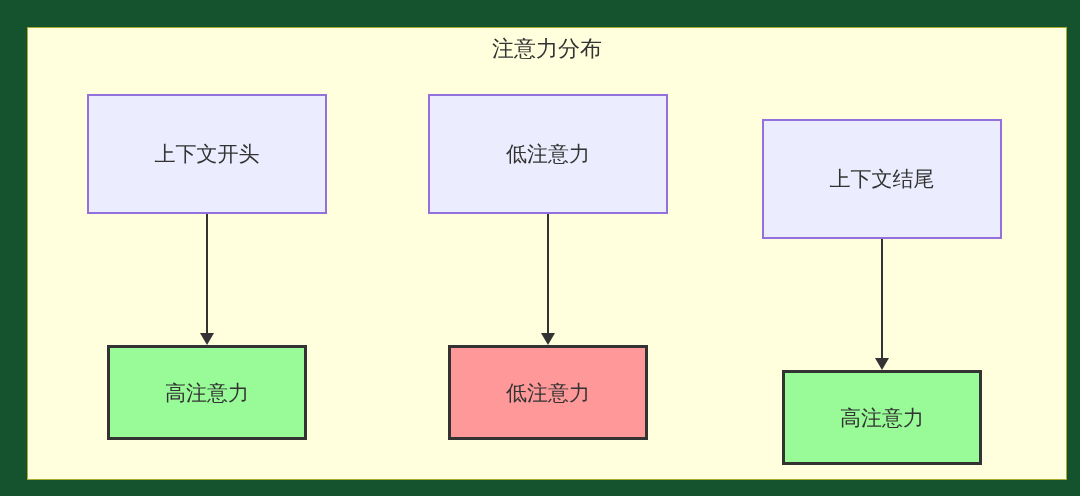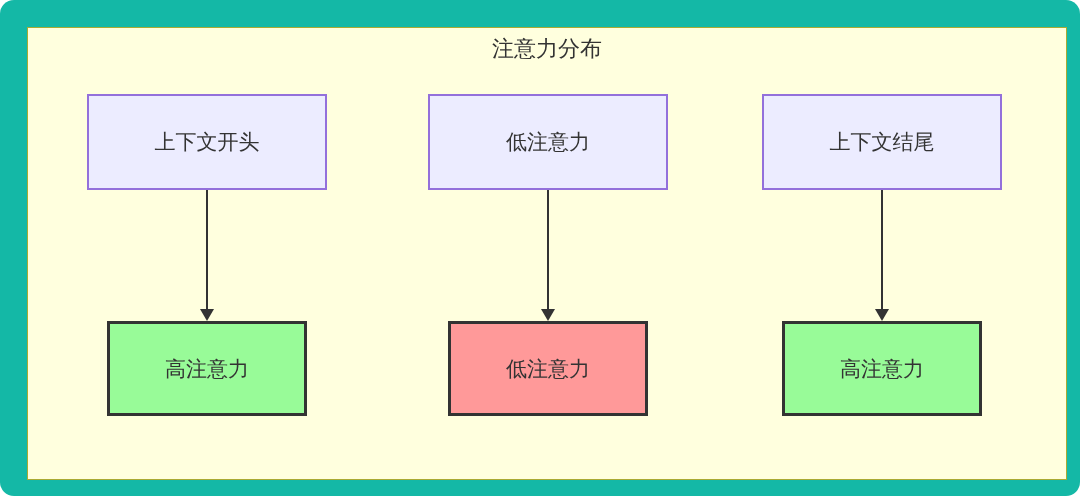--- a/index.html
+++ b/index.html
@@ -5,23 +5,22 @@
   html, body {
     margin: 0;
     padding: 0;
     background: #ffffff;
     font-family: "Liberation Sans", "DejaVu Sans", sans-serif;
   }
   .canvas {
     position: relative;
     width: 1080px;
     height: 496px;
-    background: #14b8a6;
+    background: #14532d;
     overflow: hidden;
-    border-radius: 14px;
   }
   .cluster {
     position: absolute;
     left: 27px;
     top: 27px;
     width: 1040px;
     height: 453px;
     box-sizing: border-box;
     background: var(--container-bg, #ffffde);
     border: 1.5px solid var(--container-border, #aaaa33);
@@ -39,33 +38,33 @@
   .flow-col {
     position: absolute;
     top: 66px;
     width: 240px;
     display: flex;
     flex-direction: column;
     align-items: center;
   }
   .col-0 { left: 59px; }
   .col-1 { left: 400px; }
-  .col-2 { left: 734px; }
+  .col-2 { left: 734px; margin-top: 25px; }
   .node {
     box-sizing: border-box;
     display: flex;
     align-items: center;
     justify-content: center;
     font-size: 21px;
     color: var(--text, #333333);
     text-align: center;
   }
   .source-node {
     width: 240px;
-    height: 96px;
+    height: 120px;
     background: var(--source-fill, #ececff);
     border: 2px solid var(--source-border, #9370db);
   }
   .arrow {
     height: 131px;
     display: flex;
     flex-direction: column;
     align-items: center;
   }
   .arrow-line {

